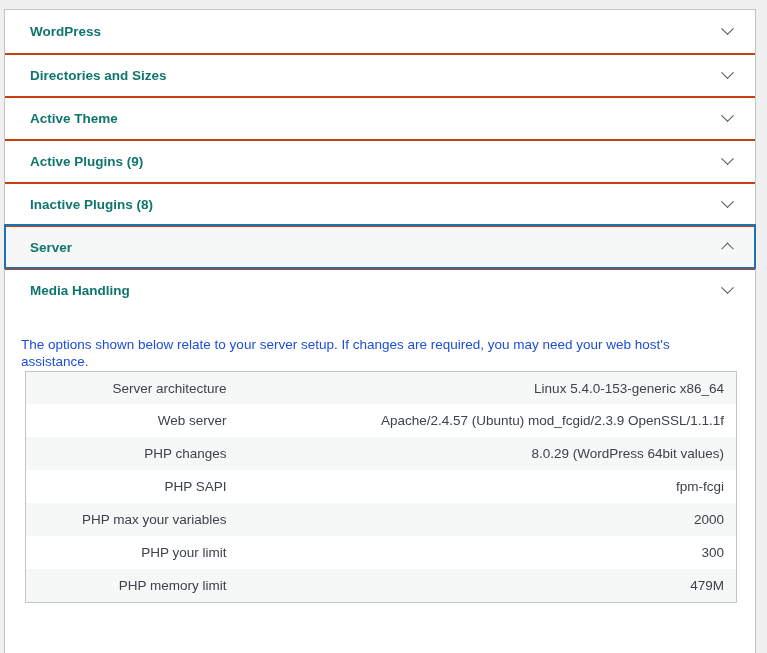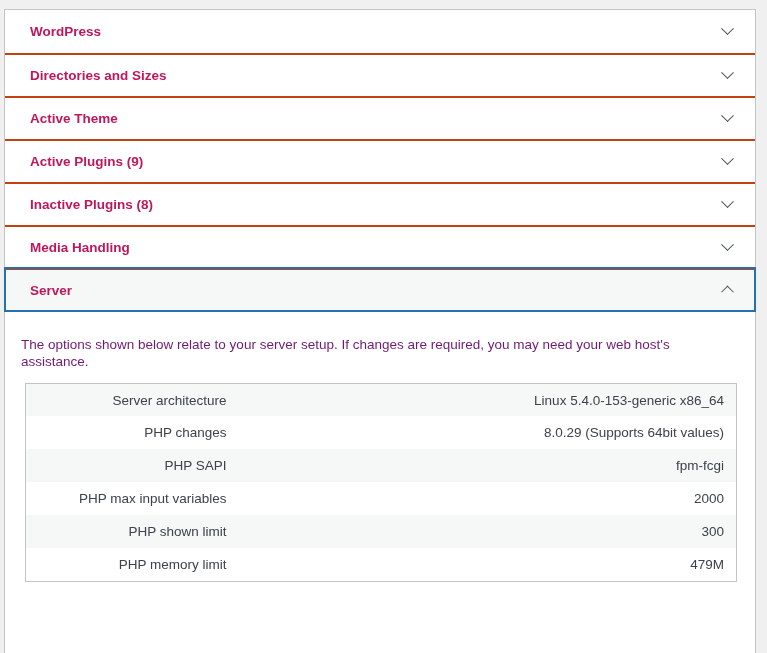--- a/index.html
+++ b/index.html
@@ -31,38 +31,38 @@
     user-select: none;
   }
   .acc-header:first-child { border-top: none; }
   .acc-header.expanded {
     background: #f6f7f7;
     outline: 2px solid #2271b1;
     outline-offset: -1px;
   }
   .acc-label {
     font-weight: 600;
-    color: #be185d;
+    color: #0f766e;
     font-size: 13.5px;
   }
   .chevron {
     width: 9px; height: 9px;
     border-right: 1.5px solid #50575e;
     border-bottom: 1.5px solid #50575e;
     margin-right: 3px;
   }
   .chevron.down { transform: rotate(45deg) translate(-2px,-2px); }
   .chevron.up   { transform: rotate(225deg) translate(-1px,-1px); }
   .panel {
     padding: 0 18px 0 16px;
     background: #ffffff;
   }
   .panel p {
-    margin: 26px 0 12px 0;
-    color: #701a75;
+    margin: 26px 0 0 0;
+    color: #1d4ed8;
     line-height: 1.25;
   }
   table.info-table {
     margin-left: 4px;
     width: 712px;
     border: 1px solid #c3c4c7;
     border-collapse: collapse;
   }
   table.info-table tr { height: 33px; background: #ffffff; }
   table.info-table tr:nth-child(odd) { background: #f6f7f7; }
@@ -93,53 +93,57 @@
         <span class="chevron down"></span>
       </div>
       <div class="acc-header">
         <span class="acc-label">Active Plugins (9)</span>
         <span class="chevron down"></span>
       </div>
       <div class="acc-header">
         <span class="acc-label">Inactive Plugins (8)</span>
         <span class="chevron down"></span>
       </div>
+      <div class="acc-header expanded">
+        <span class="acc-label">Server</span>
+        <span class="chevron up"></span>
+      </div>
       <div class="acc-header">
         <span class="acc-label">Media Handling</span>
         <span class="chevron down"></span>
-      </div>
-      <div class="acc-header expanded">
-        <span class="acc-label">Server</span>
-        <span class="chevron up"></span>
       </div>
     </div>
 
   <div class="panel">
     <p>The options shown below relate to your server setup. If changes are required, you may need your web host's assistance.</p>
 
     <table class="info-table">
       <tbody id="table-root">
           <tr>
             <th>Server architecture</th>
             <td>Linux 5.4.0-153-generic x86_64</td>
           </tr>
           <tr>
+            <th>Web server</th>
+            <td>Apache/2.4.57 (Ubuntu) mod_fcgid/2.3.9 OpenSSL/1.1.1f</td>
+          </tr>
+          <tr>
             <th>PHP changes</th>
-            <td>8.0.29 (Supports 64bit values)</td>
+            <td>8.0.29 (WordPress 64bit values)</td>
           </tr>
           <tr>
             <th>PHP SAPI</th>
             <td>fpm-fcgi</td>
           </tr>
           <tr>
-            <th>PHP max input variables</th>
+            <th>PHP max your variables</th>
             <td>2000</td>
           </tr>
           <tr>
-            <th>PHP shown limit</th>
+            <th>PHP your limit</th>
             <td>300</td>
           </tr>
           <tr>
             <th>PHP memory limit</th>
             <td>479M</td>
           </tr>
         </tbody>
     </table>
   </div>
 </div>

